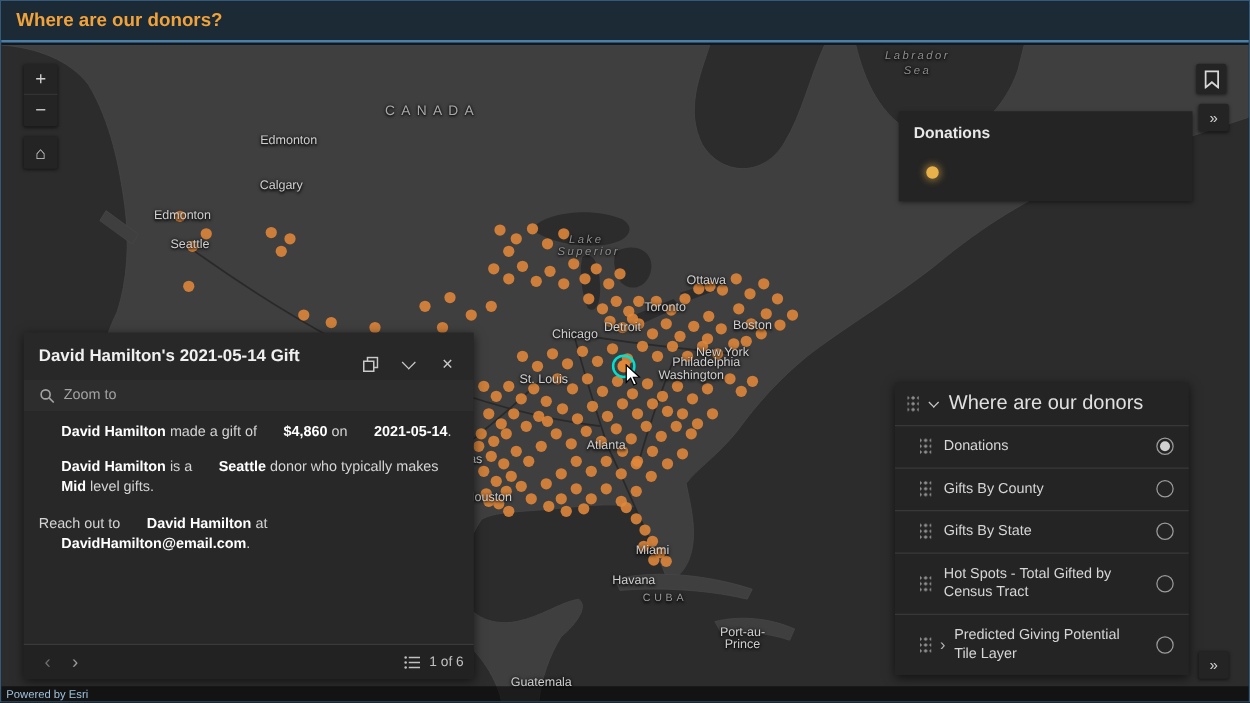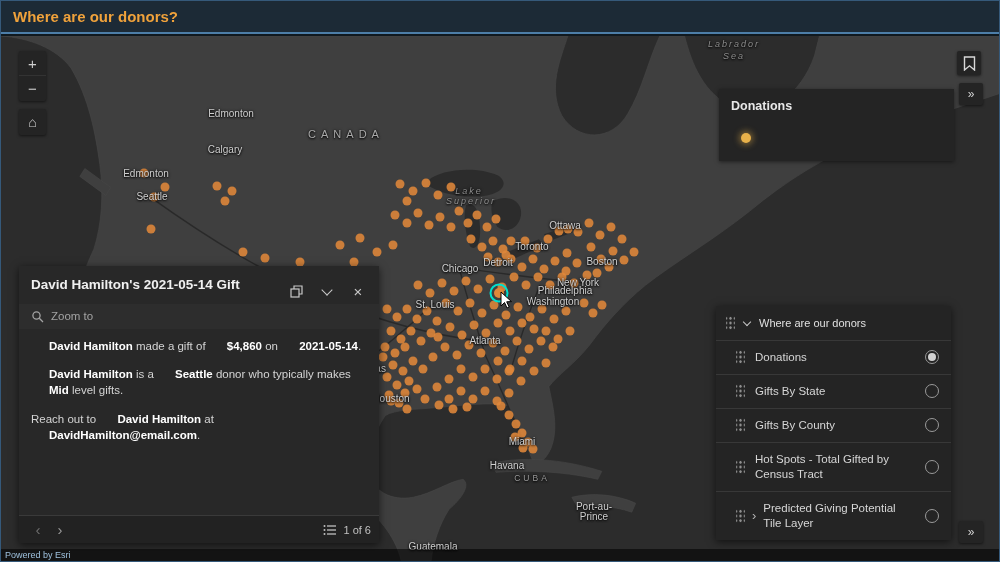--- a/index.html
+++ b/index.html
@@ -68,21 +68,21 @@
   .popup-footer{position:absolute;left:0;right:0;bottom:0;height:27px;background:#222;
     border-top:1px solid #3a3a3a;display:flex;align-items:center;padding:0 8px;}
   .pf-btn{background:none;border:none;color:#9a9a9a;font-size:15px;width:22px;height:22px;
     cursor:pointer;padding:0;font-family:inherit;}
   .pf-btn.prev{color:#6e6e6e;}
   .pf-right{margin-left:auto;display:flex;align-items:center;gap:6px;color:#c0c0c0;font-size:11px;}
   
   .layers{position:absolute;right:48px;top:270px;width:235px;background:#242424;
     box-shadow:0 2px 8px rgba(0,0,0,.6);z-index:10;}
   .layers-header{display:flex;align-items:center;height:34px;padding:0 10px;gap:9px;cursor:pointer;}
-  .layers-title{font-size:11px;color:#e0e0e0;}
+  .layers-title{font-size:16px;color:#e0e0e0;}
   .drag-handle{width:9px;height:14px;flex:none;
     background-image:radial-gradient(circle,#8f8f8f 1.1px,transparent 1.4px);
     background-size:4.5px 4.7px;background-position:center;}
   .layer-row{display:flex;align-items:center;border-top:1px solid #383838;
     padding:9px 12px 9px 20px;gap:10px;cursor:pointer;}
   .layer-row .label{font-size:11.5px;color:#d6d6d6;width:142px;line-height:1.3;}
   .layer-row .radio{margin-left:auto;width:14px;height:14px;border:1.5px solid #9a9a9a;
     border-radius:50%;flex:none;position:relative;box-sizing:border-box;}
   .layer-row .radio.checked::after{content:"";position:absolute;inset:2px;
     background:#d2d2d2;border-radius:50%;}
@@ -304,39 +304,39 @@
         <div class="donation-dot" style="left: 390px; top: 295px;"></div>
         <div class="donation-dot" style="left: 400px; top: 303px;"></div>
         <div class="donation-dot" style="left: 410px; top: 295px;"></div>
         <div class="donation-dot" style="left: 420px; top: 305px;"></div>
         <div class="donation-dot" style="left: 430px; top: 297px;"></div>
         <div class="donation-dot" style="left: 384px; top: 311px;"></div>
         <div class="donation-dot" style="left: 394px; top: 317px;"></div>
         <div class="donation-dot" style="left: 404px; top: 311px;"></div>
       </div>
     <div class="labels">
-        <span class="map-label country" style="left: 345px; top: 53px; margin-top: 45px;">CANADA</span>
+        <span class="map-label country" style="left: 345px; top: 53px;">CANADA</span>
         <span class="map-label sea" style="left: 733px; top: 8px;">Labrador</span>
         <span class="map-label sea" style="left: 733px; top: 20px;">Sea</span>
         <span class="map-label city" style="left: 230px; top: 77px;">Edmonton</span>
         <span class="map-label city" style="left: 224px; top: 113px;">Calgary</span>
         <span class="map-label city" style="left: 145px; top: 137px;">Edmonton</span>
         <span class="map-label city" style="left: 151px; top: 160px;">Seattle</span>
         <span class="map-label sea" style="left: 468px; top: 155px;">Lake</span>
         <span class="map-label sea" style="left: 470px; top: 165px;">Superior</span>
         <span class="map-label city" style="left: 564px; top: 189px;">Ottawa</span>
         <span class="map-label city" style="left: 531px; top: 210px;">Toronto</span>
         <span class="map-label city" style="left: 497px; top: 226px; text-align: right;">Detroit</span>
         <span class="map-label city" style="left: 459px; top: 232px;">Chicago</span>
         <span class="map-label city" style="left: 601px; top: 225px;">Boston</span>
         <span class="map-label city" style="left: 577px; top: 246px;">New York</span>
         <span class="map-label city" style="left: 564px; top: 254px;">Philadelphia</span>
         <span class="map-label city" style="left: 552px; top: 265px;">Washington</span>
         <span class="map-label city" style="left: 434px; top: 268px;">St. Louis</span>
-        <span class="map-label city" style="left: 484px; top: 304px;">Atlanta</span>
+        <span class="map-label city" style="left: 484px; top: 321px;">Atlanta</span>
         <span class="map-label city" style="left: 371px; top: 332px;">Dallas</span>
         <span class="map-label city" style="left: 390px; top: 362px;">Houston</span>
         <span class="map-label city" style="left: 521px; top: 405px;">Miami</span>
         <span class="map-label city" style="left: 506px; top: 429px;">Havana</span>
         <span class="map-label country-sm" style="left: 531px; top: 442px;">CUBA</span>
         <span class="map-label city" style="left: 593px; top: 470px;">Port-au-</span>
         <span class="map-label city" style="left: 593px; top: 480px;">Prince</span>
         <span class="map-label city" style="left: 432px; top: 510px;">Guatemala</span>
       </div>
 
@@ -416,26 +416,26 @@
         <span class="layers-title">Where are our donors</span>
       </div>
       <div>
           <div class="layer-row">
             <span class="drag-handle"></span>
             <span class="label">Donations</span>
             <span class="radio checked"></span>
           </div>
           <div class="layer-row">
             <span class="drag-handle"></span>
-            <span class="label">Gifts By State</span>
+            <span class="label">Gifts By County</span>
             <span class="radio"></span>
           </div>
           <div class="layer-row">
             <span class="drag-handle"></span>
-            <span class="label">Gifts By County</span>
+            <span class="label">Gifts By State</span>
             <span class="radio"></span>
           </div>
           <div class="layer-row">
             <span class="drag-handle"></span>
             <span class="label">Hot Spots - Total Gifted by Census Tract</span>
             <span class="radio"></span>
           </div>
           <div class="layer-row">
             <span class="drag-handle"></span>
             <span class="row-chev">›</span>

